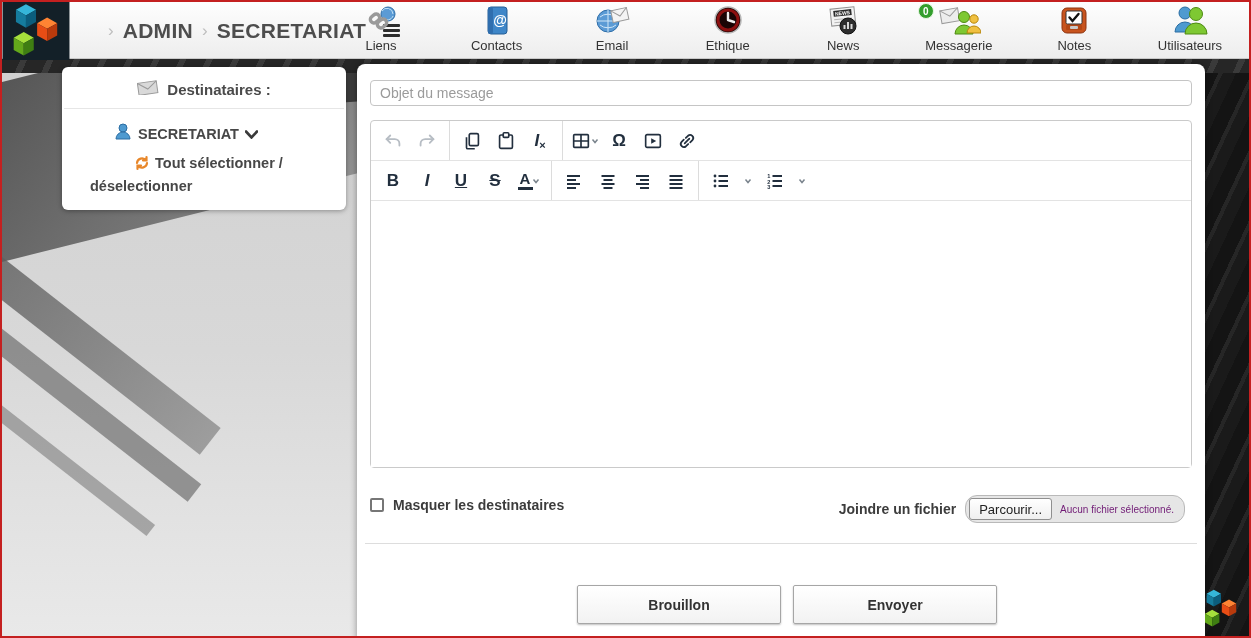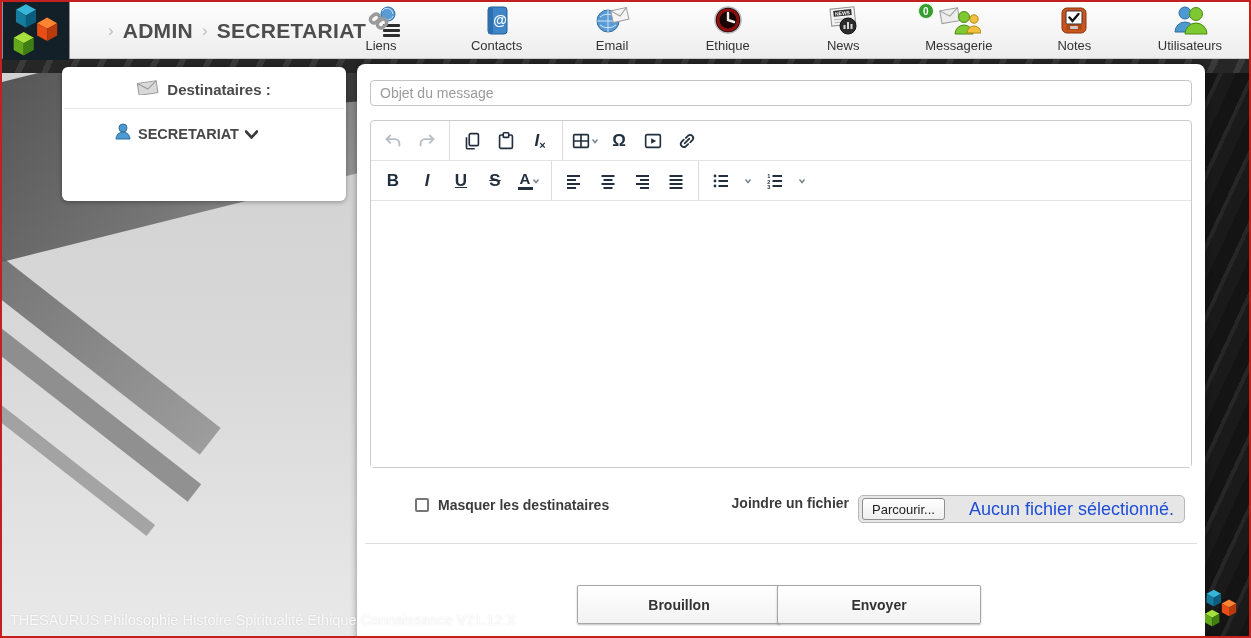--- a/index.html
+++ b/index.html
@@ -55,32 +55,32 @@
   .chev{margin-left:-2px;}
   .glyph{font-size:17px;font-weight:bold;}
   .glyph.it{font-style:italic;font-weight:bold;font-size:17px;}
   .glyph.un{text-decoration:underline;}
   .glyph.st{text-decoration:line-through;}
   .fcolor{display:flex;flex-direction:column;align-items:center;line-height:1;}
   .fcolor .bar{width:15px;height:3px;background:#222f3e;margin-top:1px;}
   .fontsize{display:flex;align-items:center;justify-content:space-between;width:126px;height:34px;padding:0 8px 0 10px;cursor:pointer;color:#343b43;font-size:14px;}
   .editor-body{height:266px;background:#fff;cursor:text;}
 
-  .opt-row{position:absolute;left:13px;top:433px;display:flex;align-items:center;gap:9px;margin-left:45px;}
+  .opt-row{position:absolute;left:13px;top:433px;display:flex;align-items:center;gap:9px;}
   .cbx{width:14px;height:14px;border:2px solid #767676;border-radius:2px;background:#fff;cursor:pointer;}
   .optlabel{font-size:14px;font-weight:bold;color:#3c3c3c;}
-  .attach{position:absolute;top:431px;right:20px;display:flex;gap:9px;}
+  .attach{position:absolute;top:431px;right:20px;display:flex;align-items:center;gap:9px;}
   .attach-label{font-size:14px;font-weight:bold;color:#3c3c3c;}
-  .file{display:flex;align-items:center;gap:8px;background:#e6e6e6;border:1px solid #b9b9b9;border-radius:5px;height:28px;padding:0 10px 0 3px;cursor:pointer;}
+  .file{display:flex;align-items:center;gap:8px;background:#e6e6e6;border:1px solid #b9b9b9;border-radius:12px;height:28px;padding:0 10px 0 3px;cursor:pointer;}
   .browse{background:linear-gradient(180deg,#fff,#efefef);border:1px solid #8f8f8f;border-radius:3px;height:22px;padding:0 9px;font-size:13px;color:#222;display:flex;align-items:center;cursor:pointer;}
-  .nofile{font-size:18px;color:#1d4ed8;margin-left:16px;}
+  .nofile{font-size:10px;color:#701a75;}
   .divider{position:absolute;left:8px;top:479px;width:832px;border-top:1px solid #ddd;}
   .abtn{position:absolute;top:521px;width:204px;height:39px;background:linear-gradient(180deg,#ffffff,#f2f2f2);border:1px solid #a6a6a6;border-radius:2px;box-shadow:0 1px 2px rgba(0,0,0,.25);font-size:14px;font-weight:bold;color:#333;display:flex;align-items:center;justify-content:center;cursor:pointer;}
   .abtn.draft{left:220px;}
-  .abtn.send{left:420px;}
+  .abtn.send{left:436px;}
 
   .footer{position:absolute;left:8px;top:610px;font-size:14.5px;color:rgba(255,255,255,.85);z-index:25;text-shadow:0 0 2px rgba(0,0,0,.12);}
 </style>
 </head>
 <body>
 
 <div class="page">
 
   <div class="bg">
     <div class="roof1"></div>
@@ -259,20 +259,28 @@
               <path d="M2 16 a7 7 0 0 1 14 0 z" fill="#4e9ad0" stroke="#2a6da3"></path>
             </svg>
         </span>
         <span>SECRETARIAT</span>
         <span>
           <svg width="13" height="9" viewBox="0 0 13 9">
               <path d="M1 1.5 L6.5 7.5 L12 1.5" fill="none" stroke="#3a3a3a" stroke-width="2.6" stroke-linecap="round"></path>
             </svg>
         </span>
       </div>
+      <div class="selall">
+        <span class="ico">
+          <svg width="16" height="16" viewBox="0 0 16 16">
+              <path d="M3 8 a5 5 0 0 1 9 -2.6 M12.5 2 v3.5 H9" fill="none" stroke="#e8872a" stroke-width="2.2" stroke-linecap="round"></path>
+              <path d="M13 8 a5 5 0 0 1 -9 2.6 M3.5 14 v-3.5 H7" fill="none" stroke="#e8872a" stroke-width="2.2" stroke-linecap="round"></path>
+            </svg>
+        </span><span>Tout sélectionner / déselectionner</span>
+      </div>
     </div>
   </div>
 
   <div class="panel">
     <input class="subject" type="text" placeholder="Objet du message" style="">
 
     <div class="editor">
 
       <div class="tb-row">
         <div class="tb-group">
@@ -442,21 +450,20 @@
         <span class="nofile">Aucun fichier sélectionné.</span>
       </span>
     </div>
 
     <div class="divider"></div>
 
     <div class="abtn draft">Brouillon</div>
     <div class="abtn send">Envoyer</div>
   </div>
 
-  <div class="footer">THESAURUS Philosophie Histoire Spiritualité Ethique Connaissance V21.12.X</div>
 
   <div class="corner-logo">
     <svg width="48" height="54" viewBox="0 0 60 52">
       <g>
           <polygon points="21,2 30,7 21,12 12,7" fill="#35b6d9"></polygon>
           <polygon points="12,7 21,12 21,23 12,18" fill="#157c9e"></polygon>
           <polygon points="30,7 21,12 21,23 30,18" fill="#0b5d7d"></polygon>
         </g>
       <g>
           <polygon points="40,14 49,19 40,24 31,19" fill="#ff8433"></polygon>

